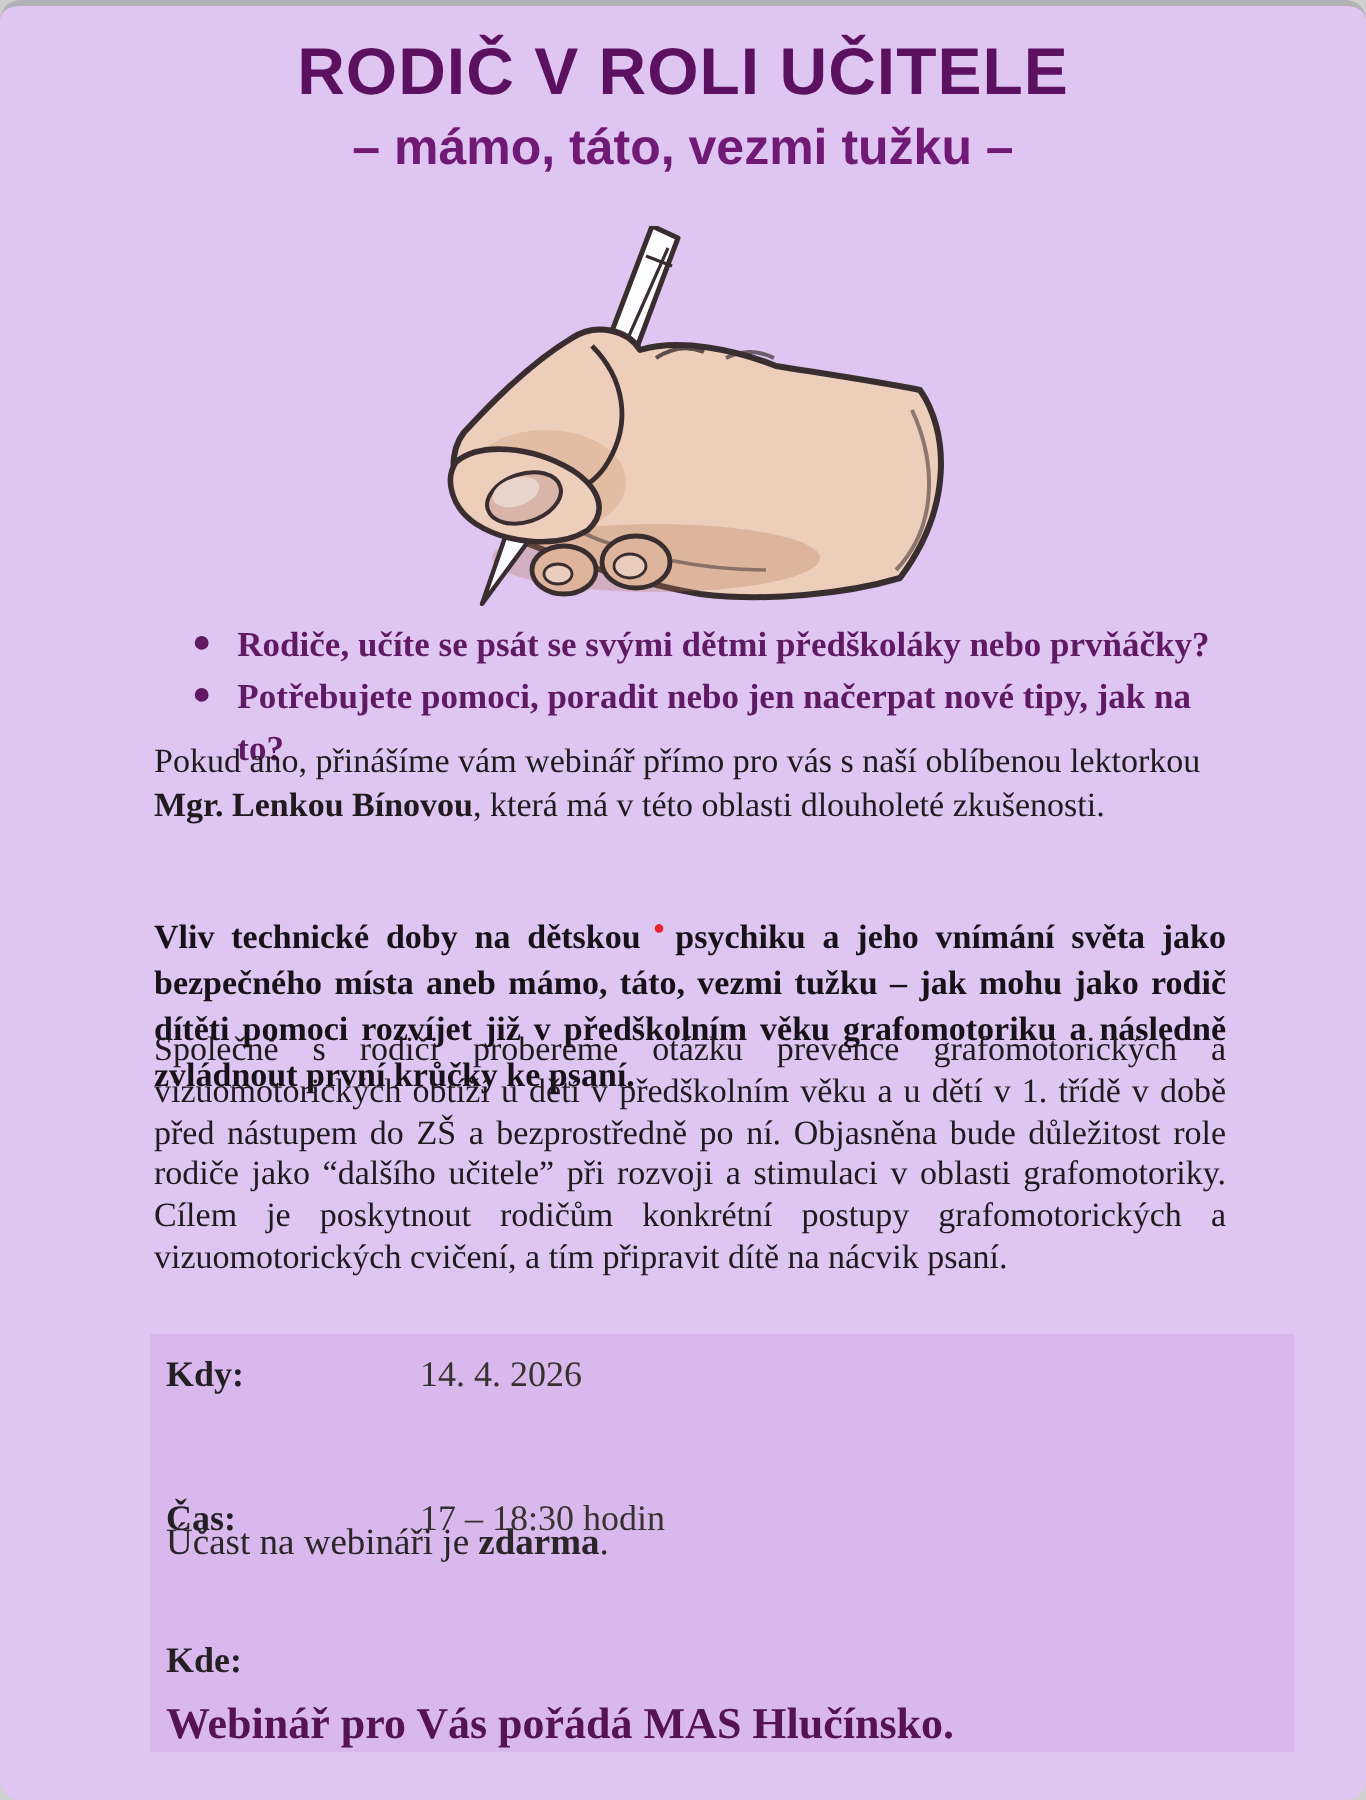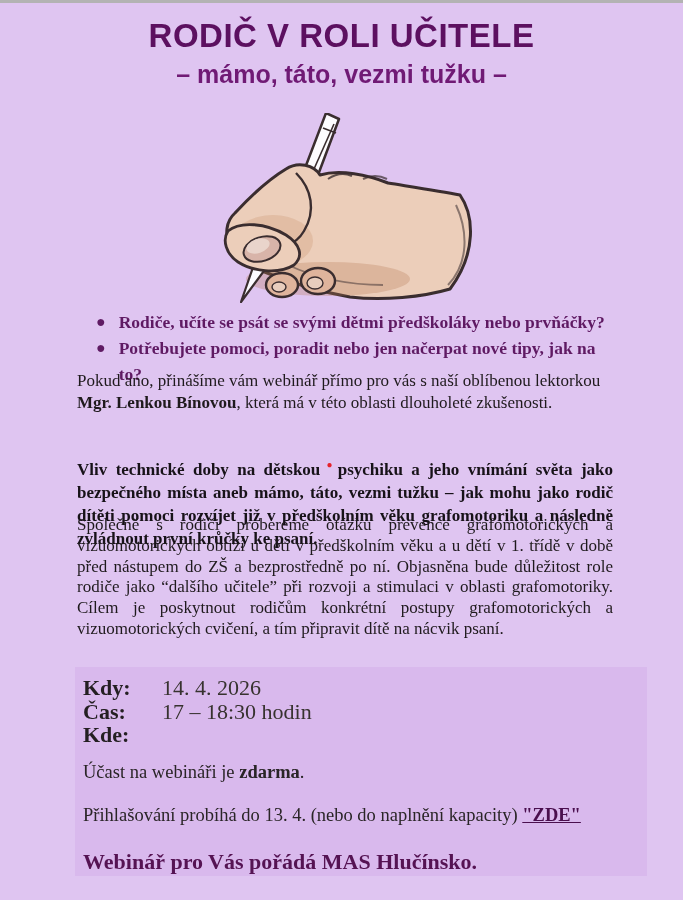--- a/index.html
+++ b/index.html
@@ -6,20 +6,21 @@
   html,body { background:#cfcfcf; }
   .page {
     position: relative;
     width: 683px;
     height: 900px;
     margin: 0 auto;
     background: #dfc5f1;
     border-top: 3px solid #b3b3b3;
     overflow: hidden;
     font-family: "Liberation Serif", "DejaVu Serif", serif;
+    border-radius: 10px;
   }
   .title {
     position: absolute; top: 14px; left: 0; right: 0;
     text-align: center;
     font-family: "Liberation Sans", "DejaVu Sans", sans-serif;
     font-weight: bold;
     font-size: 33px;
     letter-spacing: 0.5px;
     color: #5c1060;
   }
@@ -39,21 +40,21 @@
   .para-intro  { top: 367px; line-height: 22px; }
   .para-topic  { top: 450px; line-height: 23px; font-weight: bold; text-align: justify; color: #171218; }
   .para-detail { top: 512px; line-height: 20.8px; text-align: justify; }
   .bold-inline { font-weight: bold; }
   .red-marker { color: #e5232b; font-size: 10px; vertical-align: 7px; letter-spacing: 0; margin: 0 1px 0 2px; font-weight: bold; }
   .info-box {
     position: absolute; left: 75px; top: 664px;
     width: 572px; height: 209px;
     background: #d9b9ed;
   }
-  .info-rows { position: absolute; left: 8px; top: 9px; display: grid; grid-template-columns: 79px auto; font-size: 22px; line-height: 23.5px; }
+  .info-rows { position: absolute; left: 8px; top: 9px; display: grid; grid-template-columns: 79px auto; font-size: 18px; line-height: 23.5px; gap: 48px; }
   .info-label { font-weight: bold; color: #241f22; }
   .info-value { color: #37322f; }
   .free-line   { position: absolute; left: 8px; top: 95px;  font-size: 18.5px; color: #2a2527; }
   .signup-line { position: absolute; left: 8px; top: 138px; font-size: 18.5px; color: #2a2527; }
   .zde-link { font-weight: bold; color: #4a0f4e; text-decoration: underline; cursor: pointer; }
   .organizer-line { position: absolute; left: 8px; top: 182px; font-size: 22px; font-weight: bold; color: #551353; }
 </style>
 </head>
 <body>
 
@@ -131,18 +132,17 @@
     <div class="info-rows">
       <span class="info-label">Kdy:</span>
       <span class="info-value">14. 4. 2026</span>
       <span class="info-label">Čas:</span>
       <span class="info-value">17 – 18:30 hodin</span>
       <span class="info-label">Kde:</span>
     </div>
 
     <div class="free-line"><span>Účast na webináři je </span><span class="bold-inline">zdarma</span><span>.</span></div>
 
-    <div class="signup-line"><span>Přihlašování probíhá do 13. 4. (nebo do naplnění kapacity) </span><a class="zde-link">"ZDE"</a></div>
 
     <div class="organizer-line">Webinář pro Vás pořádá MAS Hlučínsko.</div>
   </div>
 
 </div>
 
 </body></html>

